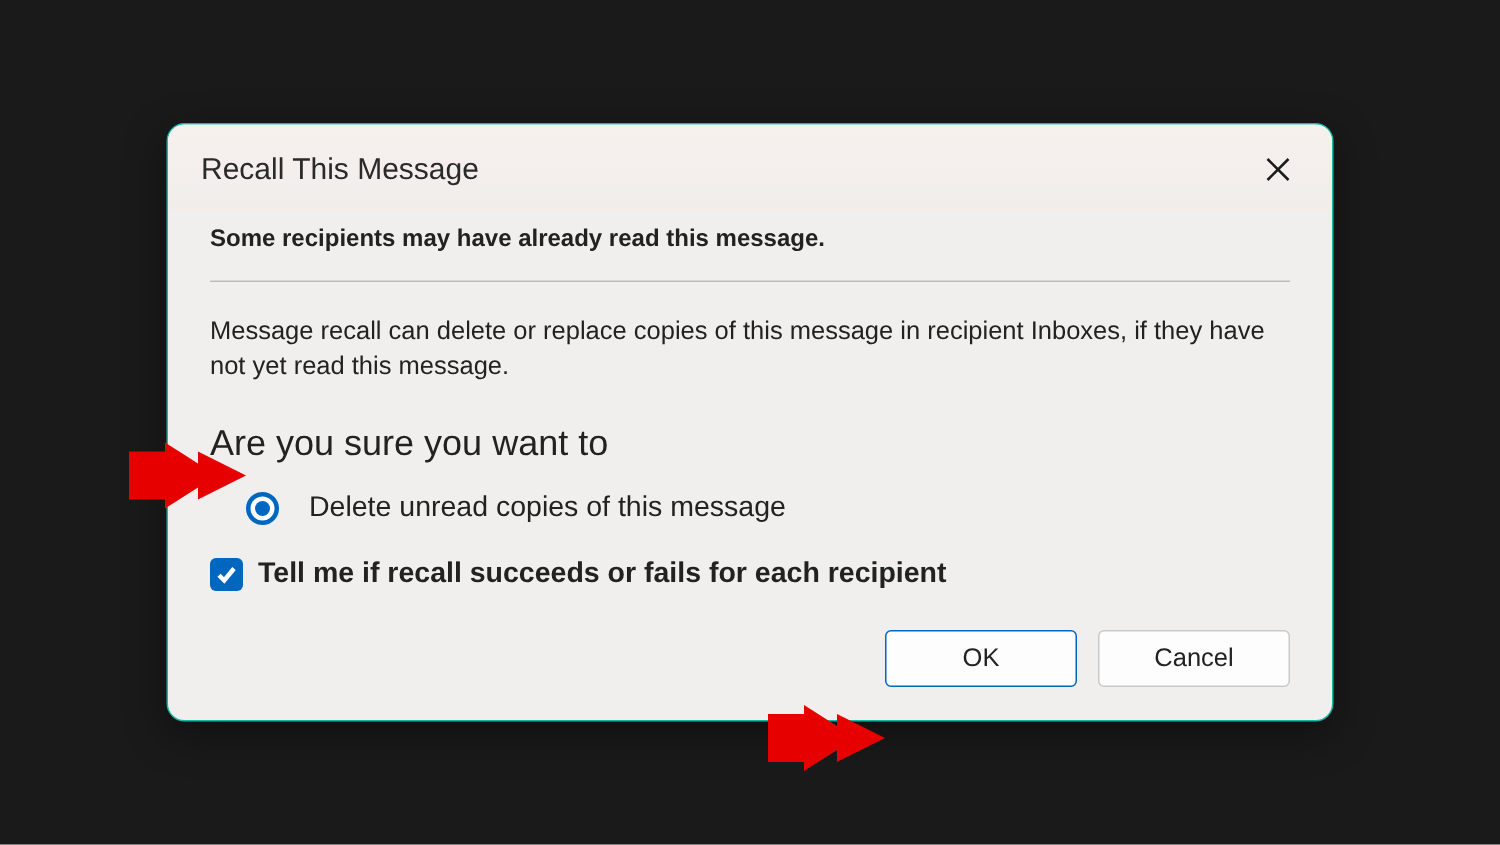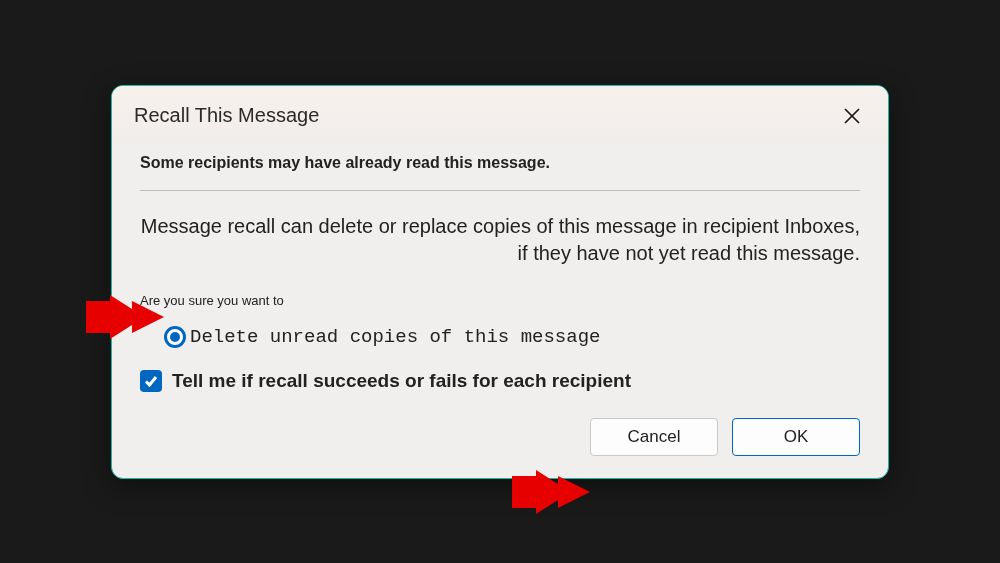--- a/index.html
+++ b/index.html
@@ -50,39 +50,37 @@
       font-weight: 700;
       font-size: 16px;
       margin-bottom: 18px;
     }
     .hr {
       border: none;
       border-top: 1px solid #bdbdbd;
       margin-bottom: 22px;
     }
     .desc {
-      font-size: 20px;
+      font-size: 17px;
       line-height: 1.35;
       margin-bottom: 26px;
       color: #222;
-      text-align: right;
     }
     .prompt {
-      font-size: 13px;
+      font-size: 24px;
       margin-bottom: 18px;
       color: #222;
     }
     .radio-group { margin-left: 24px; margin-bottom: 22px; }
     .radio-row {
       display: flex;
       align-items: flex-end;
-      gap: 4px;
+      gap: 20px;
       margin-bottom: 10px;
       cursor: pointer;
-      font-family: Liberation Mono, monospace;
     }
     .radio {
       width: 22px; height: 22px;
       border-radius: 50%;
       background: #fff;
       flex-shrink: 0;
       position: relative;
     }
     .radio.unchecked { border: 2px solid #8d8d8d; }
     .radio.checked { border: 3px solid #0067c0; }
@@ -172,25 +170,25 @@
     <div class="check-row">
       <div class="checkbox">
         <svg width="14" height="14" viewBox="0 0 14 14">
             <polyline points="2,7.5 5.5,11 12,3"></polyline>
           </svg>
       </div>
       <div class="check-label">Tell me if recall succeeds or fails for each recipient</div>
     </div>
 
     <div class="btn-row">
+      <div class="btn primary">
+        <span>OK</span>
+      </div>
       <div class="btn">
         <span>Cancel</span>
-      </div>
-      <div class="btn primary">
-        <span>OK</span>
       </div>
     </div>
   </div>
 </div>
 
 <div class="arrow" style="left:86px; top:295px;">
   <svg width="78" height="44" viewBox="0 0 78 44">
     <polygon fill="#e60000" points="0,6 24,6 24,0 46,14 46,6 78,22 46,38 46,30 24,44 24,38 0,38"></polygon>
   </svg>
 </div>

